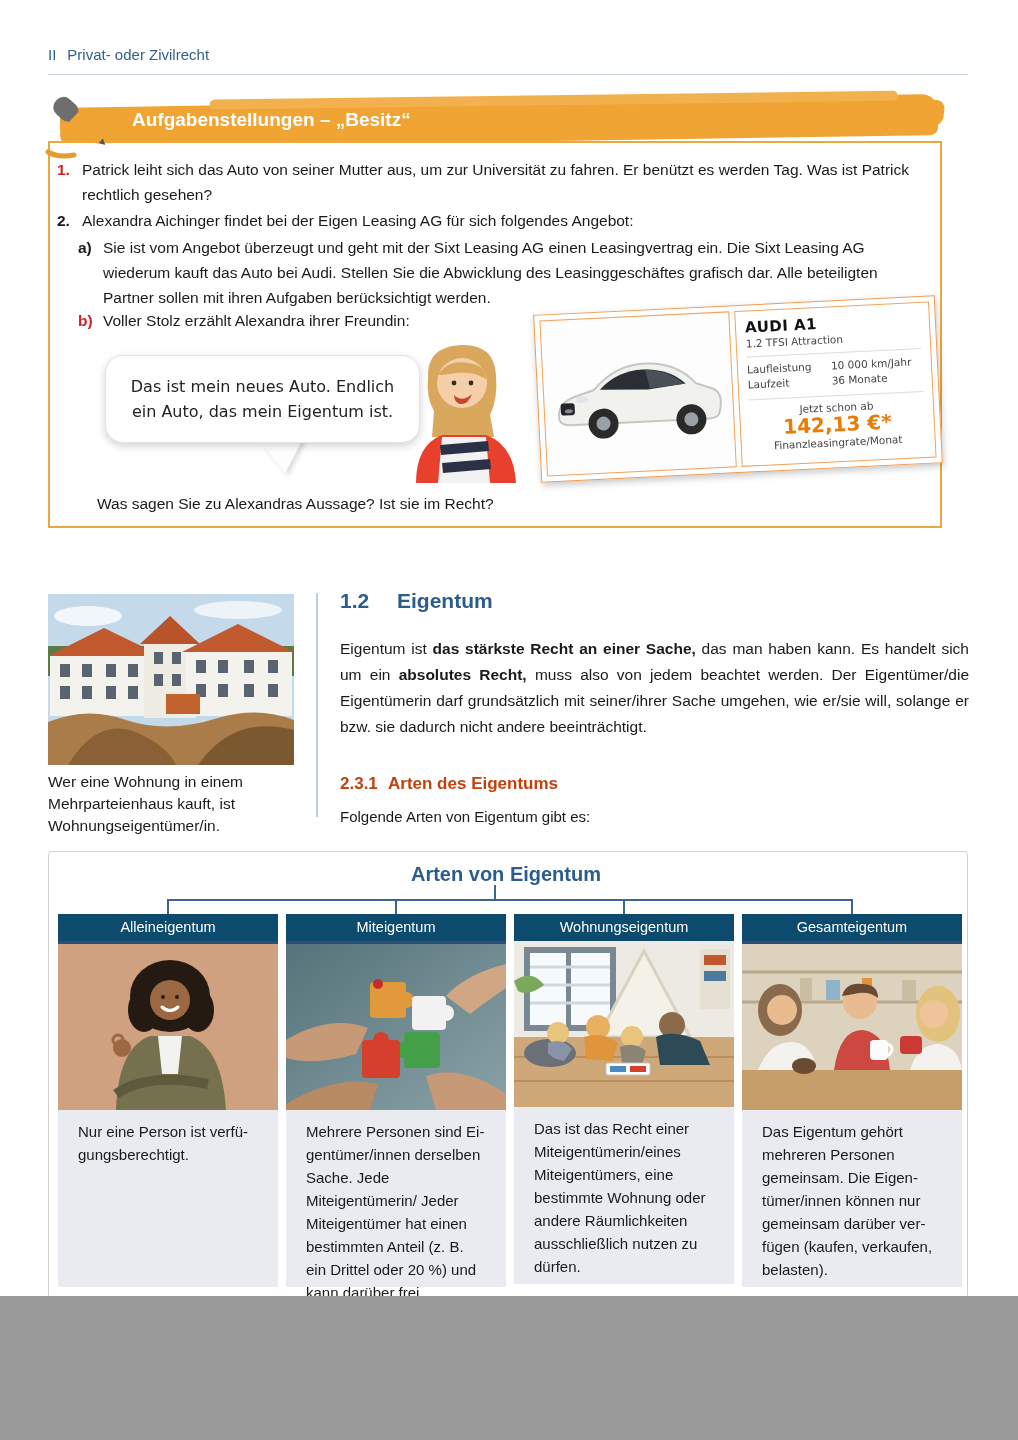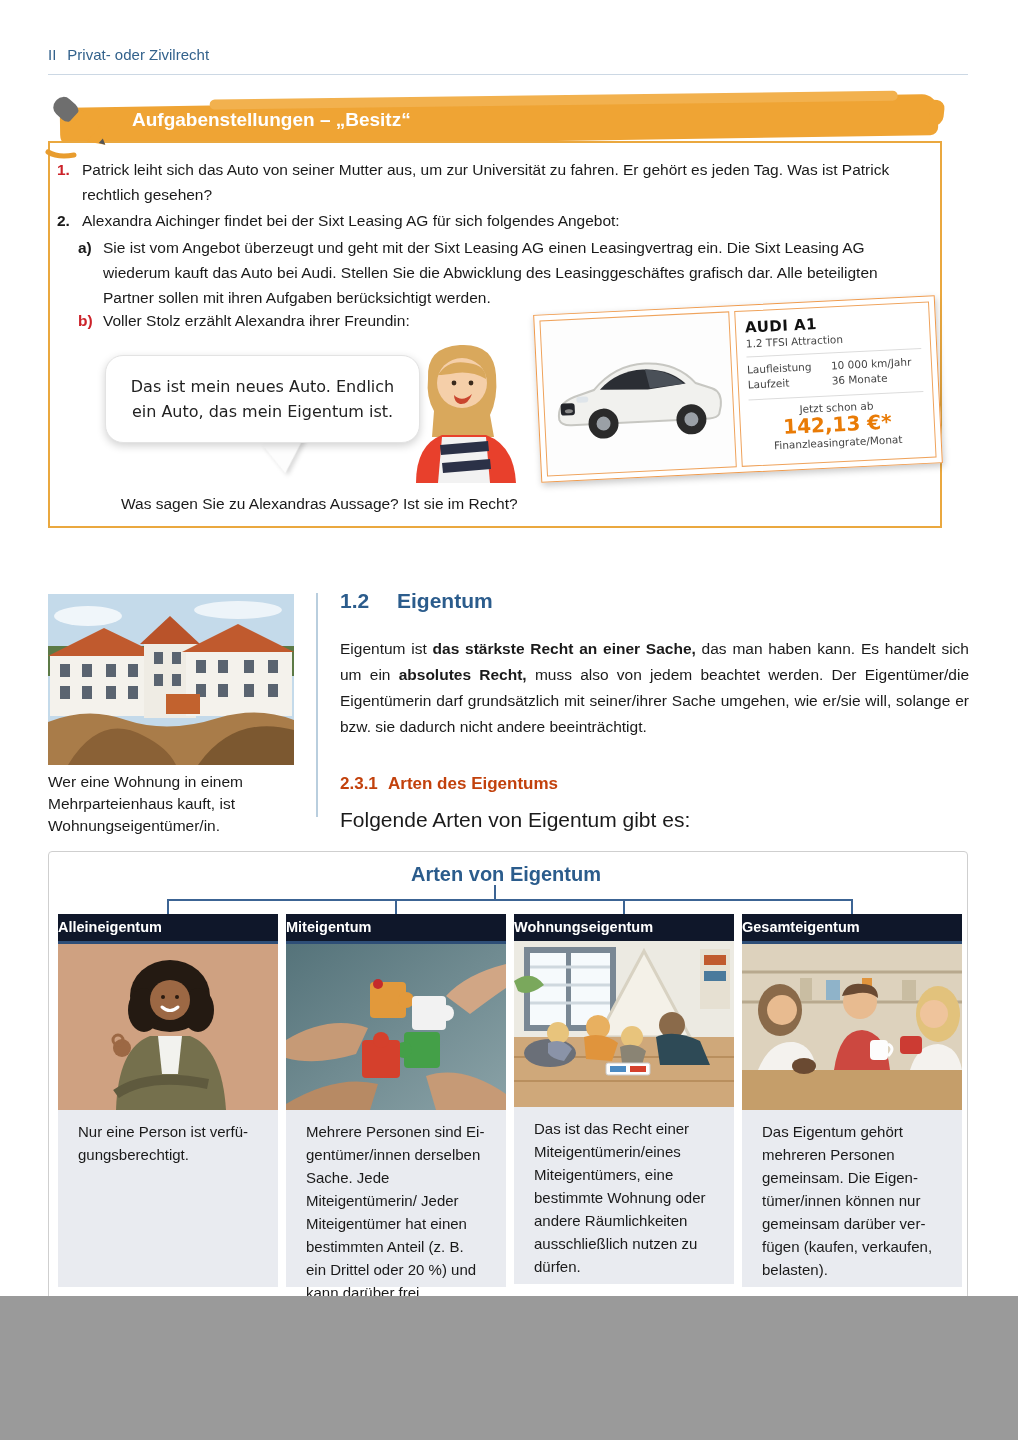--- a/index.html
+++ b/index.html
@@ -52,43 +52,43 @@
   .ad-title{font-size:15px;font-weight:bold;color:#111;letter-spacing:.5px;}
   .ad-sub{font-size:10.5px;color:#454545;margin-top:1px;}
   .ad-divider{height:1px;background:#dcdcdc;margin:7px 0 5px;}
   .ad-row{display:flex;font-size:10.5px;color:#454545;line-height:15px;}
   .ad-row .lbl{width:84px;}
   .ad-offer{text-align:center;margin-top:5px;}
   .ad-offer .intro{font-size:10.5px;color:#454545;}
   .ad-price{font-size:20px;font-weight:bold;color:#e97b06;line-height:23px;}
   .ad-caption{font-size:10.5px;color:#454545;}
 
-  .task-question{left:47px;top:352px;width:800px;font-size:15.5px;margin-left:24px;}
+  .task-question{left:47px;top:352px;width:800px;font-size:15.5px;}
 
   
   .house-wrap{left:48px;top:594px;width:246px;height:171px;}
   .caption{left:48px;top:771px;width:252px;font-size:15.5px;line-height:22px;}
   .vrule{left:316px;top:593px;width:2px;height:224px;background:#b9cede;}
   .h2{left:340px;top:589px;font-size:21px;font-weight:bold;color:#2b5c8c;}
   .h2 .num{display:inline-block;width:57px;}
   .para{left:340px;top:636px;width:629px;font-size:15.5px;line-height:26px;text-align:justify;}
   .para .b{font-weight:bold;}
   .h3{left:340px;top:774px;font-size:17px;font-weight:bold;color:#c2410c;}
   .h3 .num{display:inline-block;width:48px;}
-  .intro{left:340px;top:808px;font-size:21px;}
+  .intro{left:340px;top:808px;font-size:15px;}
 
   
   .diagram{left:48px;top:851px;width:920px;height:454px;border:1px solid #cfcfcf;border-radius:4px;background:#fff;box-sizing:border-box;}
   .diag-title{position:absolute;left:0;right:4px;top:11px;text-align:center;font-size:20px;font-weight:bold;color:#2b5c8c;}
   .conn{position:absolute;background:#3c6494;}
   .conn-v{width:2px;}
   .conn-h{height:2px;}
   .col{position:absolute;top:62px;width:220px;height:383px;}
-  .col-head{height:27px;background:#0f172a;border-bottom:3px solid #2e4e77;color:#fff;
-            font-size:14.5px;font-weight:bold;line-height:27px;}
+  .col-head{height:27px;background:#0c4a6e;border-bottom:3px solid #2e4e77;color:#fff;
+            font-size:14.5px;font-weight:normal;text-align:center;line-height:27px;}
   .col-img{height:166px;overflow:hidden;}
   .col-img svg{display:block;}
   .col-text{height:157px;background:#e9ebf0;padding:10px 20px;font-size:15px;line-height:23px;}
 
   .pagenum{left:48px;top:1362px;font-size:14.5px;color:#8a8a8a;}
 </style>
 </head>
 <body>
 
 <div class="page">
@@ -108,25 +108,25 @@
         <path d="M30 56 L40 72 L50 56 Z" fill="#efa434"></path>
         <path d="M37 66 L40 72 L43 66 Z" fill="#555"></path>
       </g>
       <path d="M8 68 q10 6 26 3" stroke="#e89c2e" stroke-width="5" fill="none" stroke-linecap="round"></path>
     </svg>
   </div>
 
   <div class="abs task-box">
     <div class="t-item q1">
       <span class="marker red">1.</span>
-      <span class="body">Patrick leiht sich das Auto von seiner Mutter aus, um zur Universität zu fahren. Er gehört es jeden Tag. Was ist Pa­trick rechtlich gesehen?</span>
+      <span class="body">Patrick leiht sich das Auto von seiner Mutter aus, um zur Universität zu fahren. Er benützt es werden Tag. Was ist Pa­trick rechtlich gesehen?</span>
     </div>
     <div class="t-item q2">
       <span class="marker">2.</span>
-      <span class="body">Alexandra Aichinger findet bei der Sixt Leasing AG für sich folgendes Angebot:</span>
+      <span class="body">Alexandra Aichinger findet bei der Eigen Leasing AG für sich folgendes Angebot:</span>
     </div>
     <div class="t-item qa">
       <span class="marker">a)</span>
       <span class="body">Sie ist vom Angebot überzeugt und geht mit der Sixt Leasing AG einen Leasingvertrag ein. Die Sixt Leasing AG wiederum kauft das Auto bei Audi. Stellen Sie die Abwicklung des Leasinggeschäftes grafisch dar. Alle beteiligten Partner sollen mit ihren Aufgaben berücksichtigt werden.</span>
     </div>
     <div class="t-item qb">
       <span class="marker red">b)</span>
       <span class="body">Voller Stolz erzählt Alexandra ihrer Freundin:</span>
     </div>
 

